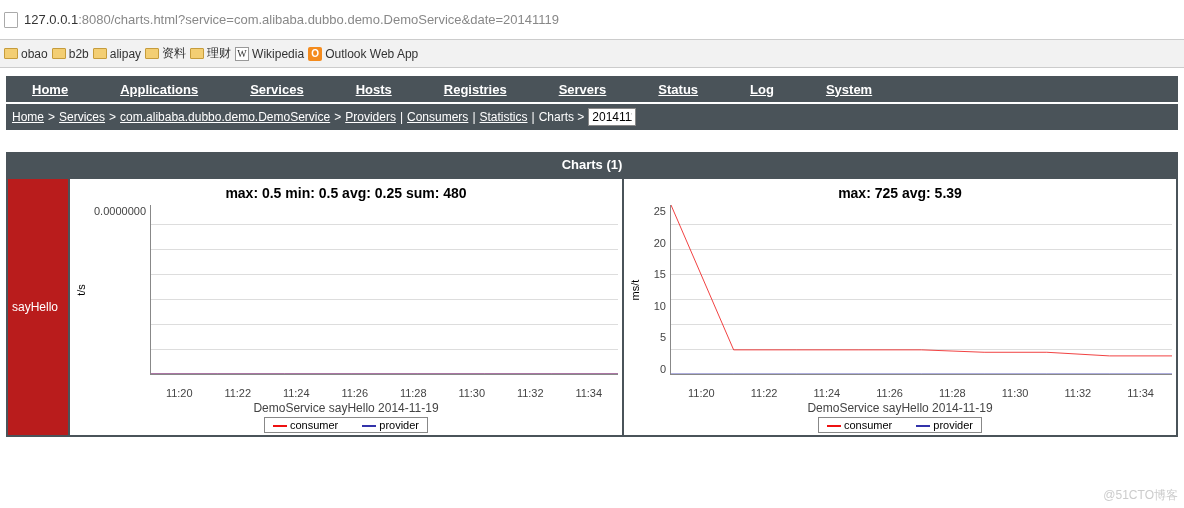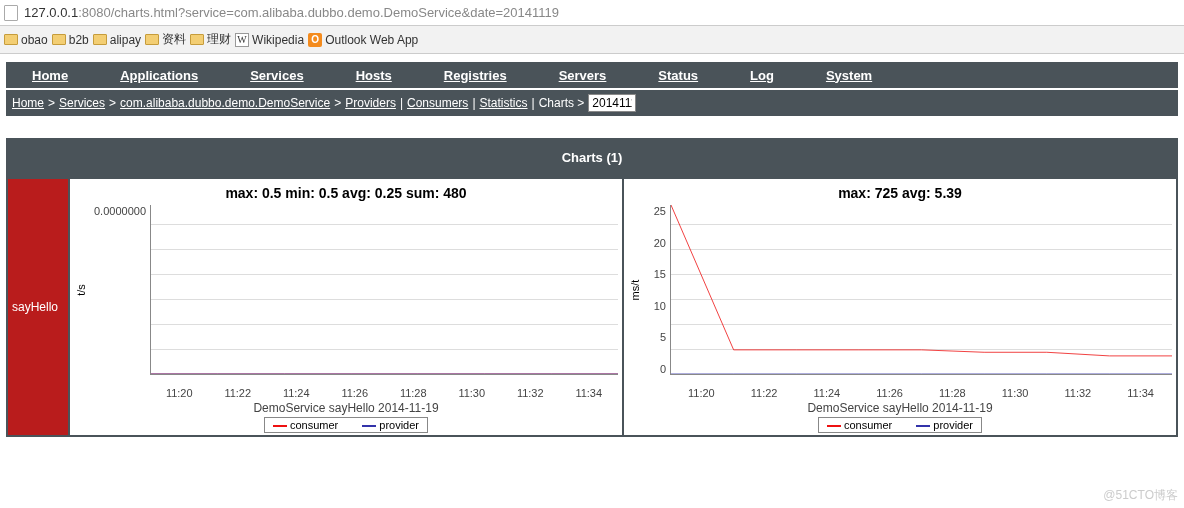--- a/index.html
+++ b/index.html
@@ -1,33 +1,33 @@
 <!DOCTYPE html>
 <html><head>
 <meta charset="utf-8">
 <style>
   * { box-sizing: border-box; margin: 0; padding: 0; }
   body { font-family: Arial, Helvetica, sans-serif; font-size: 12px; background: #fff; width: 1184px; }
-  .addr-bar { height: 26px; border-bottom: 1px solid #ccc; background: #fff; display: flex; align-items: center; padding: 0 4px; font-size: 13px; color: #666; }
+  .addr-bar { height: 40px; border-bottom: 1px solid #ccc; background: #fff; display: flex; align-items: center; padding: 0 4px; font-size: 13px; color: #666; }
   .addr-bar .doc-icon { width: 14px; height: 16px; border: 1px solid #aaa; margin-right: 6px; border-radius: 1px; position: relative; }
   .addr-bar .host { color: #333; }
   .addr-bar .path { color: #888; }
   .bookmark-bar { height: 28px; background: #f2f2f2; display: flex; align-items: center; padding: 0 4px; gap: 4px; border-bottom: 1px solid #ccc; font-size: 12px; color: #333; }
   .bookmark-bar .bm { display: flex; align-items: center; gap: 3px; cursor: pointer; }
   .folder-icon { width: 14px; height: 11px; background: #f3ce73; border: 1px solid #c69c3b; border-radius: 1px; }
   .w-icon { width: 14px; height: 14px; background: #fff; border: 1px solid #999; font-size: 10px; text-align: center; line-height: 12px; font-family: serif; }
   .o-icon { width: 14px; height: 14px; background: #f48b1d; border-radius: 2px; font-size: 10px; color: #fff; text-align: center; line-height: 14px; font-weight: bold; }
   .page { padding: 8px 6px 6px 6px; }
   .nav-bar { background: #4a5359; height: 26px; display: flex; align-items: center; }
   .nav-bar a { color: #fff; text-decoration: underline; font-weight: bold; font-size: 13px; padding: 0 26px; cursor: pointer; }
   .breadcrumb { background: #4a5359; color: #fff; padding: 4px 6px; font-size: 12px; margin-top: 2px; display: flex; align-items: center; gap: 4px; flex-wrap: wrap; }
   .breadcrumb a { color: #fff; text-decoration: underline; cursor: pointer; }
   .breadcrumb input { width: 48px; padding: 1px 3px; border: 1px solid #888; font-size: 12px; }
   .section { margin-top: 22px; }
-  .section-head { background: #4a5359; color: #fff; text-align: center; font-weight: bold; padding: 12px; font-size: 13px; }
+  .section-head { background: #4a5359; color: #fff; text-align: center; font-weight: bold; padding: 5px; font-size: 13px; }
   .tbl { width: 100%; border-collapse: separate; border-spacing: 2px; background: #4a5359; table-layout: fixed; }
   .tbl th { background: #4a5359; color: #fff; font-weight: normal; text-align: left; padding: 3px 4px; font-size: 12px; }
   .tbl td.side { background: #b91c1c; color: #fff; padding: 4px; font-size: 12px; width: 60px; word-break: break-word; }
   .tbl td.chart-cell { background: #fff; padding: 6px 4px 2px 4px; vertical-align: top; }
   .chart-title { text-align: center; font-weight: bold; font-size: 14px; margin-bottom: 4px; }
   .chart-wrap { display: flex; height: 170px; }
   .ylabel { width: 14px; display: flex; align-items: center; justify-content: center; }
   .ylabel span { transform: rotate(-90deg); font-size: 11px; white-space: nowrap; }
   .yaxis { display: flex; flex-direction: column; justify-content: space-between; align-items: flex-end; padding-right: 4px; font-size: 11px; color: #444; }
   .plot { flex: 1; border-left: 1px solid #888; border-bottom: 1px solid #888; position: relative; background: repeating-linear-gradient(to top, transparent 0, transparent 24px, #ddd 24px, #ddd 25px); }

